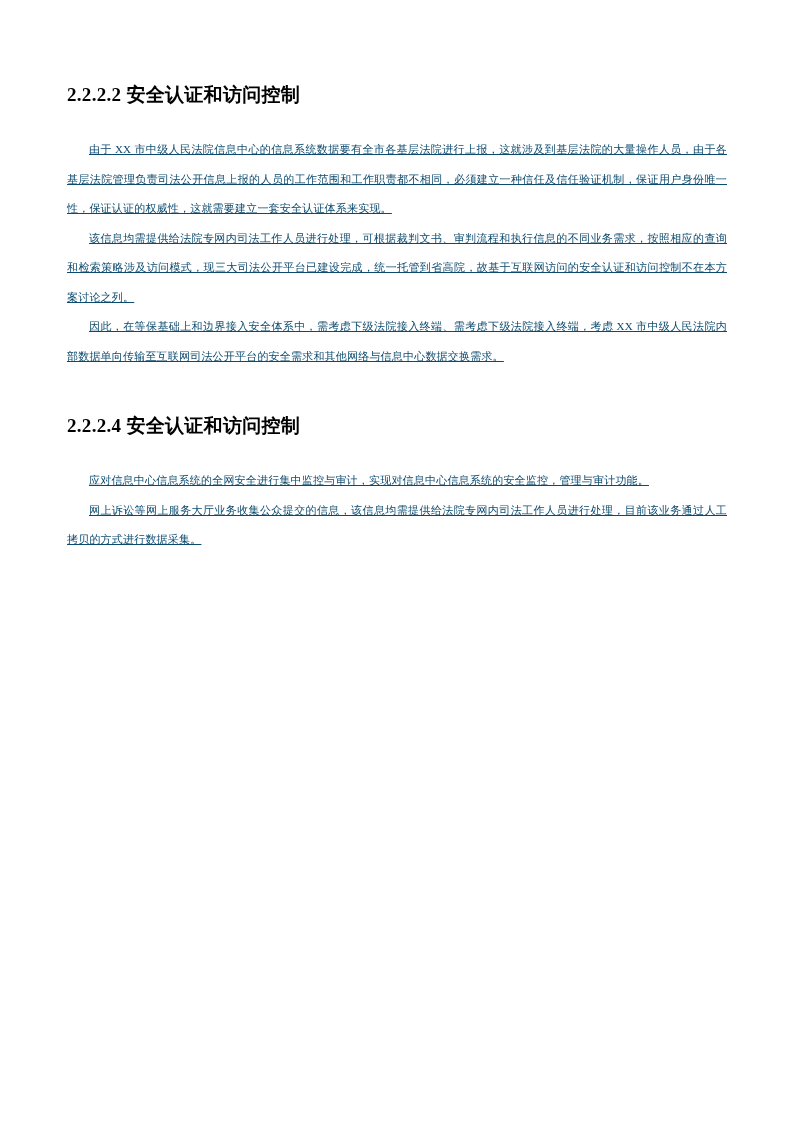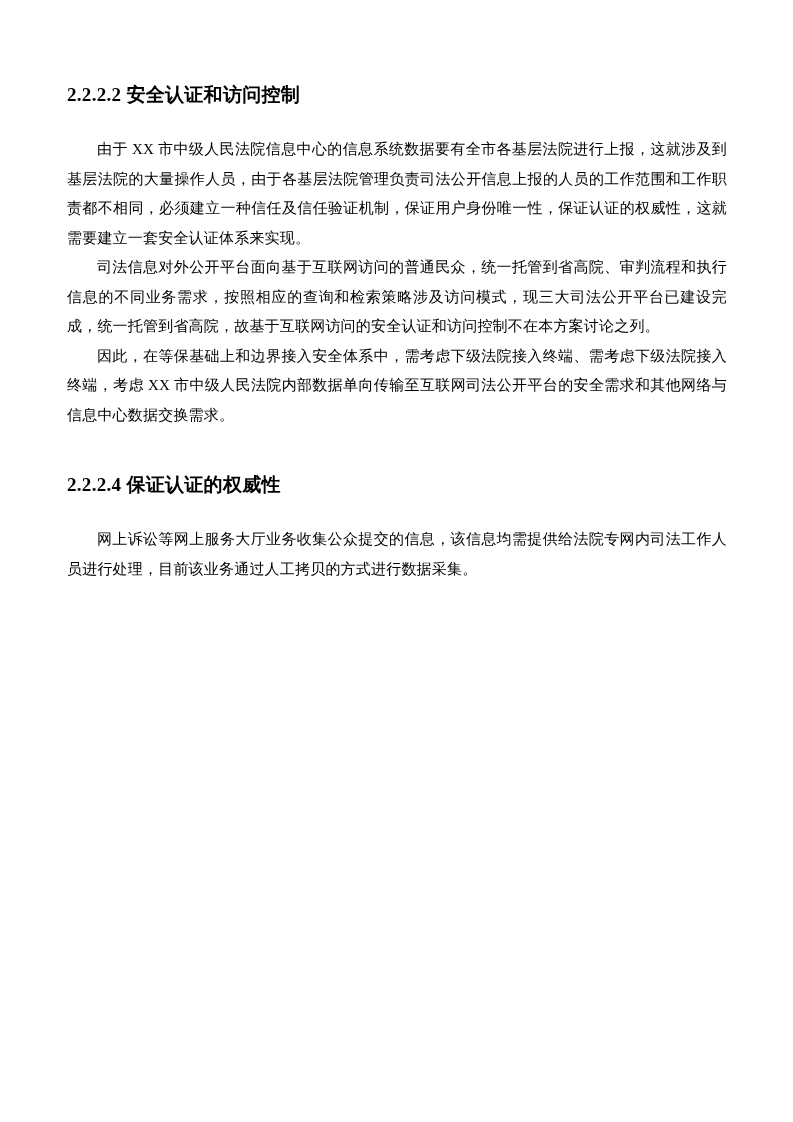--- a/index.html
+++ b/index.html
@@ -23,42 +23,44 @@
     font-weight: 700;
     font-size: 19px;
     line-height: 24px;
     color: #000000;
     margin: 43px 0 28px 0;
     letter-spacing: 0.3px;
     white-space: nowrap;
   }
   .doc-section:first-of-type .doc-heading { margin-top: 0; }
   .doc-paragraph {
-    font-size: 15px;
+    font-size: 11px;
     line-height: 29.5px;
     text-align: justify;
     text-indent: 2em;
-    color: #000000;
+    color: #0c4a6e;
     margin: 0;
     letter-spacing: 0.2px;
+    text-decoration: underline;
   }
 </style>
 </head>
 <body>
 
 <div class="page">
 
   <div class="doc-section">
     <h2 class="doc-heading">2.2.2.2 安全认证和访问控制</h2>
     <p class="doc-paragraph">由于 XX 市中级人民法院信息中心的信息系统数据要有全市各基层法院进行上报，这就涉及到基层法院的大量操作人员，由于各基层法院管理负责司法公开信息上报的人员的工作范围和工作职责都不相同，必须建立一种信任及信任验证机制，保证用户身份唯一性，保证认证的权威性，这就需要建立一套安全认证体系来实现。</p>
-    <p class="doc-paragraph">司法信息对外公开平台面向基于互联网访问的普通民众，统一托管到省高院、审判流程和执行信息的不同业务需求，按照相应的查询和检索策略涉及访问模式，现三大司法公开平台已建设完成，统一托管到省高院，故基于互联网访问的安全认证和访问控制不在本方案讨论之列。</p>
+    <p class="doc-paragraph">该信息均需提供给法院专网内司法工作人员进行处理，可根据裁判文书、审判流程和执行信息的不同业务需求，按照相应的查询和检索策略涉及访问模式，现三大司法公开平台已建设完成，统一托管到省高院，故基于互联网访问的安全认证和访问控制不在本方案讨论之列。</p>
   </div>
 
   <div class="doc-section">
     <p class="doc-paragraph">因此，在等保基础上和边界接入安全体系中，需考虑下级法院接入终端、需考虑下级法院接入终端，考虑 XX 市中级人民法院内部数据单向传输至互联网司法公开平台的安全需求和其他网络与信息中心数据交换需求。</p>
   </div>
 
   <div class="doc-section">
-    <h2 class="doc-heading">2.2.2.4 保证认证的权威性</h2>
+    <h2 class="doc-heading">2.2.2.4 安全认证和访问控制</h2>
+    <p class="doc-paragraph">应对信息中心信息系统的全网安全进行集中监控与审计，实现对信息中心信息系统的安全监控，管理与审计功能。</p>
     <p class="doc-paragraph">网上诉讼等网上服务大厅业务收集公众提交的信息，该信息均需提供给法院专网内司法工作人员进行处理，目前该业务通过人工拷贝的方式进行数据采集。</p>
   </div>
 
 </div>
 
 </body></html>

